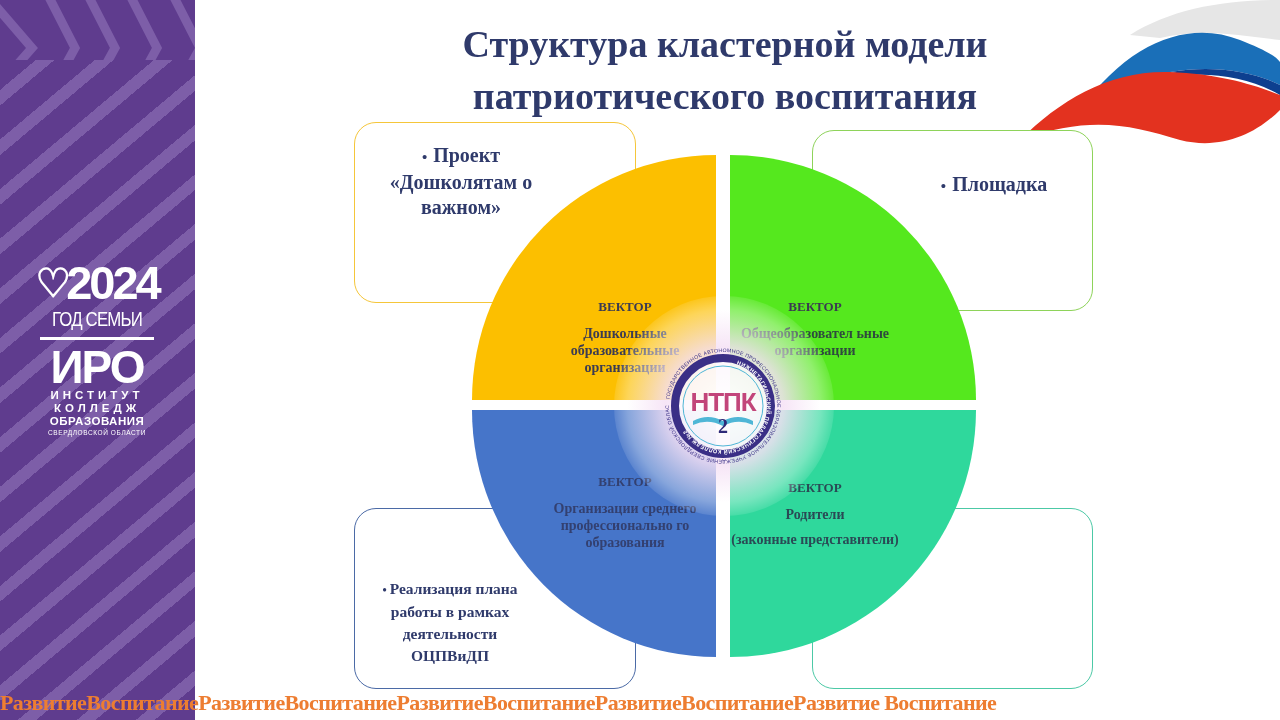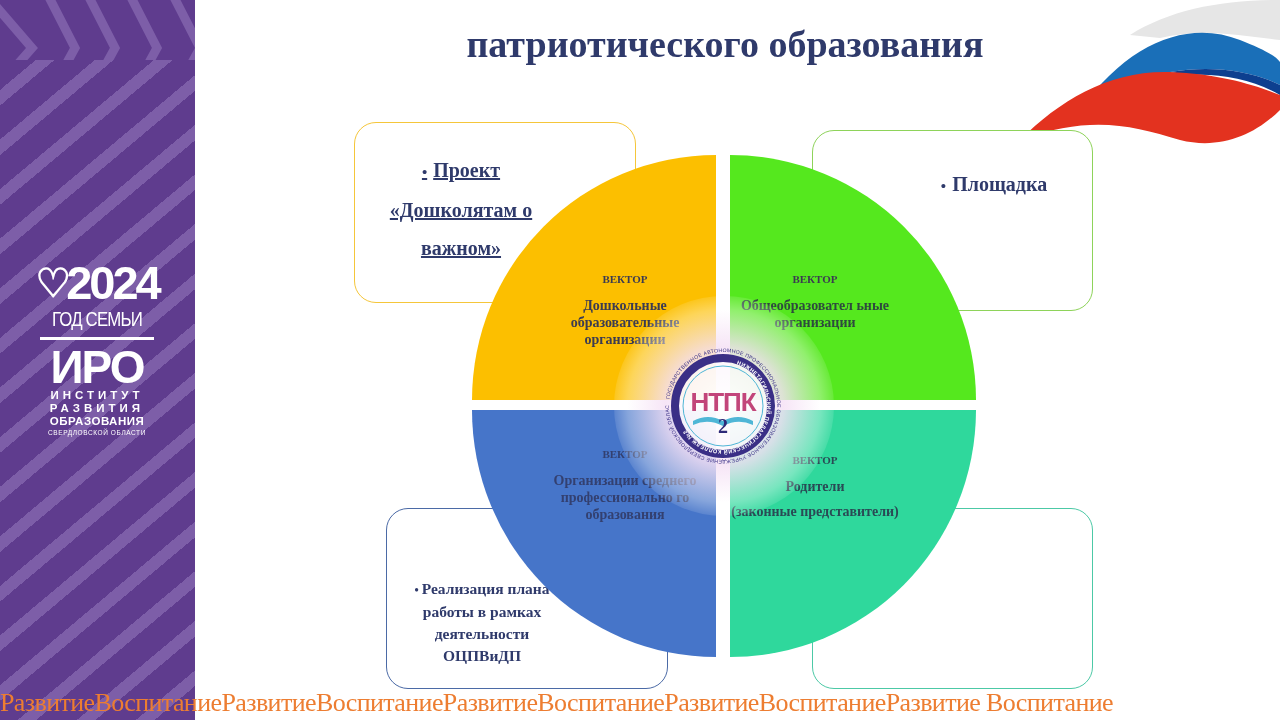--- a/index.html
+++ b/index.html
@@ -18,35 +18,35 @@
   .logo-inst.tight { letter-spacing:0.5px; }
   .logo-sverd { font-family:"Liberation Sans", sans-serif; font-size:6.5px; letter-spacing:0.6px; line-height:10px; }
   .title { position:absolute; left:360px; top:18px; width:730px; text-align:center; color:#2f3a6b; font-weight:bold; font-size:38px; line-height:52px; }
   .flag { position:absolute; left:1020px; top:0; width:260px; height:160px; }
   .card { position:absolute; background:#fff; border-radius:22px; box-sizing:border-box; color:#2f3a6b; font-weight:bold; }
   .card ul { list-style:none; margin:0; padding:0; }
   .card li { position:relative; text-align:center; }
   .card .bullet { margin-right:6px; font-size:15px; vertical-align:middle; }
   .card-tl { left:354px; top:122px; width:282px; height:181px; border:1.5px solid #f5c63a; }
   .card-tr { left:812px; top:130px; width:281px; height:181px; border:1.5px solid #8ed35a; }
-  .card-bl { left:354px; top:508px; width:282px; height:181px; border:1.5px solid #4b6aa6;margin-left:32px; }
+  .card-bl { left:354px; top:508px; width:282px; height:181px; border:1.5px solid #4b6aa6; }
   .card-br { left:812px; top:508px; width:281px; height:181px; border:1.5px solid #4cc9a6; }
   .circle-wrap { position:absolute; left:472px; top:155px; width:504px; height:502px; }
   .quad { position:absolute; width:244px; height:245px; }
   .q-tl { left:0; top:0; background:#fcbf00; border-top-left-radius:244px 245px; }
   .q-tr { left:258px; top:0; background:#55e81e; border-top-right-radius:246px 245px; width:246px; }
   .q-bl { left:0; top:255px; background:#4675c9; border-bottom-left-radius:244px 247px; height:247px; }
   .q-br { left:258px; top:255px; background:#2fd89c; border-bottom-right-radius:246px 247px; width:246px; height:247px; }
   .q-text { position:absolute; width:170px; text-align:center; font-weight:bold; color:#3b3b52; }
-  .q-head { font-size:11px; line-height:20px; margin-bottom:8px; }
+  .q-head { font-size:13px; line-height:20px; margin-bottom:8px;margin-top:28px; }
   .q-body { font-size:14px; line-height:17px; }
   .center-glow { position:absolute; left:142px; top:141px; width:220px; height:220px; border-radius:50%;
     background: radial-gradient(circle, rgba(255,255,255,0.95) 0%, rgba(245,225,245,0.85) 38%, rgba(255,255,255,0.35) 62%, rgba(255,255,255,0) 75%); }
   .emblem { position:absolute; left:186px; top:186px; width:130px; height:130px; }
-  .footer { position:absolute; left:0; top:686px; width:1280px; height:34px; white-space:nowrap; color:#ed7d31; font-weight:normal; font-size:26px; line-height:34px; letter-spacing:-0.6px; }
+  .footer { position:absolute; left:0; top:686px; width:1280px; height:34px; white-space:nowrap; color:#ed7d31; font-weight:bold; font-size:22px; line-height:34px; letter-spacing:-0.6px; }
 </style>
 </head>
 <body>
 
 <div class="sidebar">
   <div class="stripes"></div>
   <svg class="chevrons" viewBox="0 0 195 60" width="195" height="60">
     <rect x="0" y="0" width="195" height="60" fill="#5f3c8e"></rect>
     <g stroke="#7d5ea8" stroke-width="9" fill="none">
       <polyline points="-5,5 32,48 -5,90"></polyline>
@@ -59,39 +59,40 @@
 
   <div class="logo-block">
     <div class="logo-2024">
       <span class="logo-heart">♡</span>
       <span>2024</span>
     </div>
     <div class="logo-family">ГОД СЕМЬИ</div>
     <div class="logo-line"></div>
     <div class="logo-iro">ИРО</div>
     <div class="logo-inst">ИНСТИТУТ</div>
-    <div class="logo-inst">РАЗВИТИЯ</div>
+    <div class="logo-inst">КОЛЛЕДЖ</div>
     <div class="logo-inst tight">ОБРАЗОВАНИЯ</div>
     <div class="logo-sverd">СВЕРДЛОВСКОЙ ОБЛАСТИ</div>
   </div>
 </div>
 
 <svg class="flag" viewBox="0 0 260 160" width="260" height="160">
   <path d="M110,35 C150,10 200,0 260,0 L260,40 C220,35 180,28 140,38 Z" fill="#e6e6e6"></path>
   <path d="M60,110 C110,40 170,20 220,40 C240,48 255,55 260,62 L260,85 C230,70 190,65 150,72 C110,80 85,95 60,110 Z" fill="#1a6fb8"></path>
   <path d="M150,72 C190,65 230,70 260,85 L260,95 C235,80 200,73 170,75 Z" fill="#0d3f8f"></path>
   <path d="M0,140 C40,100 90,70 150,72 C200,74 235,85 260,95 L260,110 C235,135 200,150 160,140 C110,125 70,115 0,140 Z" fill="#e3321f"></path>
 </svg>
 
 <div class="title">
-  <div>патриотического образования</div>
+  <div>Структура кластерной модели</div>
+  <div>патриотического воспитания</div>
 </div>
 
 <div class="card card-tl">
-  <ul style="position:absolute; left:26px; top:28px; width:160px; font-size:20px; line-height:38px;text-decoration:underline;">
+  <ul style="position:absolute; left:26px; top:20px; width:160px; font-size:20px; line-height:25px;">
     <li><span class="bullet">•</span><span>Проект «Дошколятам о важном»</span></li>
   </ul>
 </div>
 
 <div class="card card-tr">
   <ul style="position:absolute; left:96px; top:38px; width:170px; font-size:20px; line-height:30px;">
     <li><span class="bullet">•</span><span>Площадка</span></li>
   </ul>
 </div>
 

